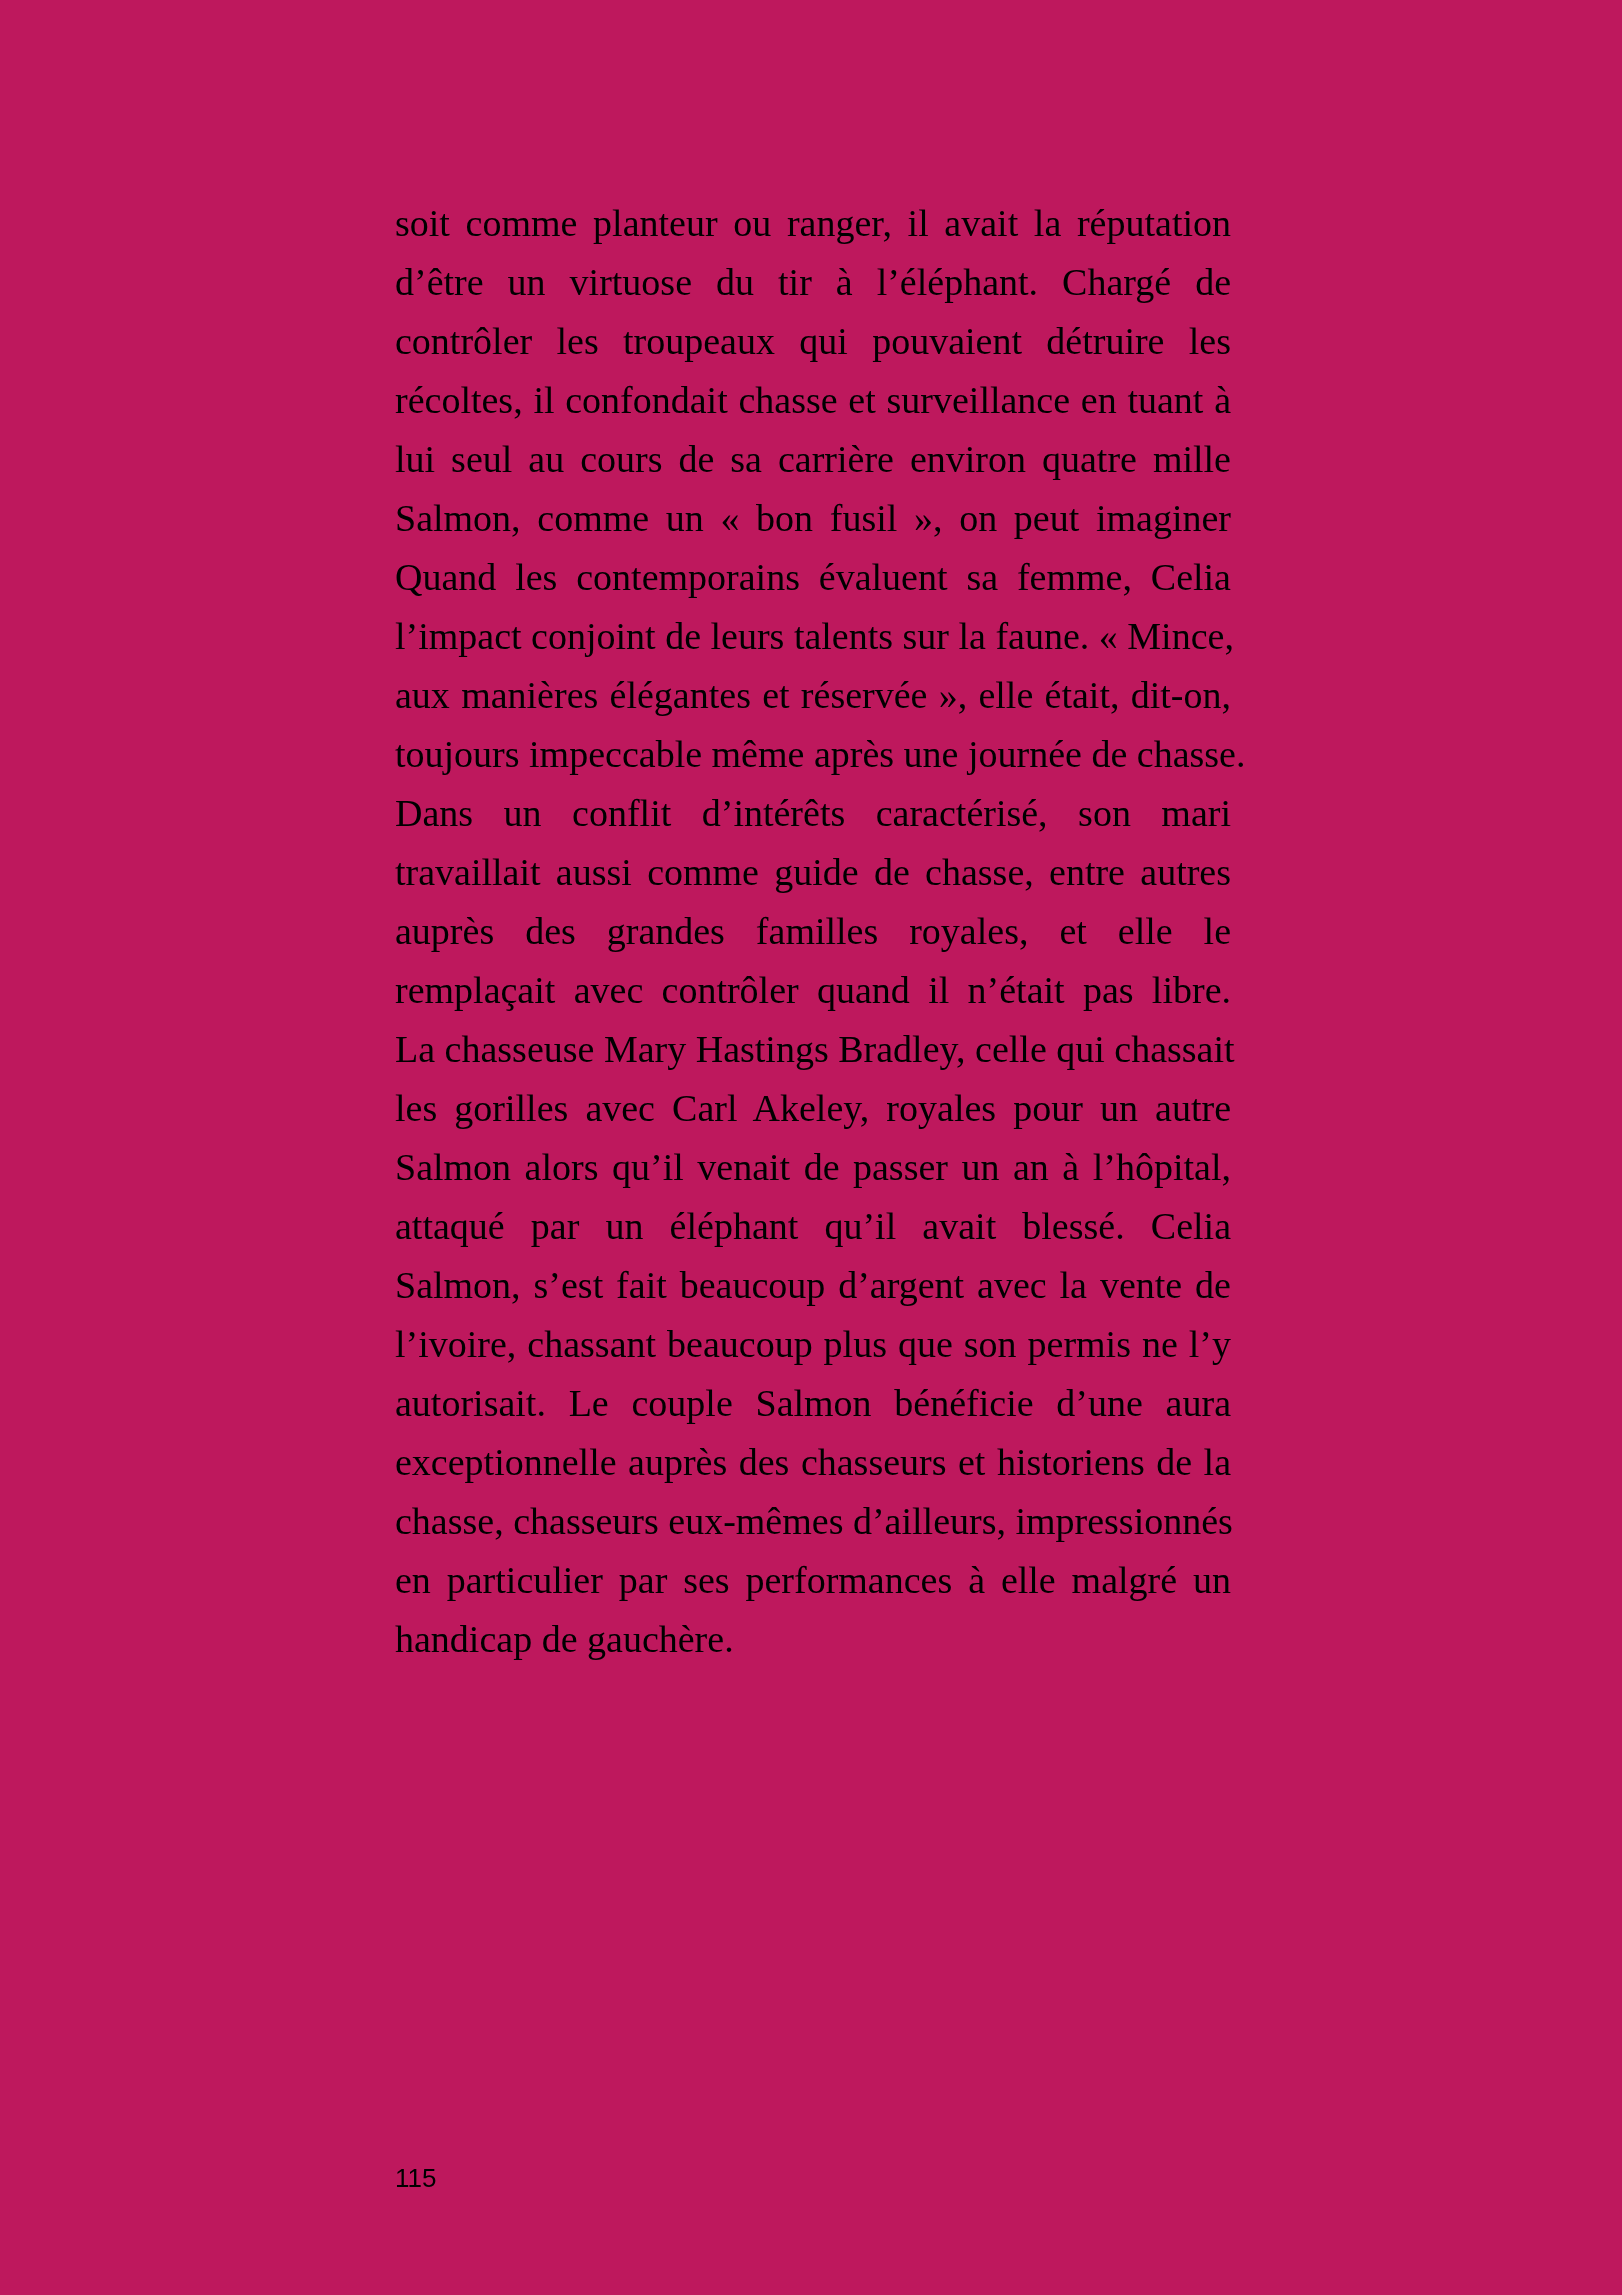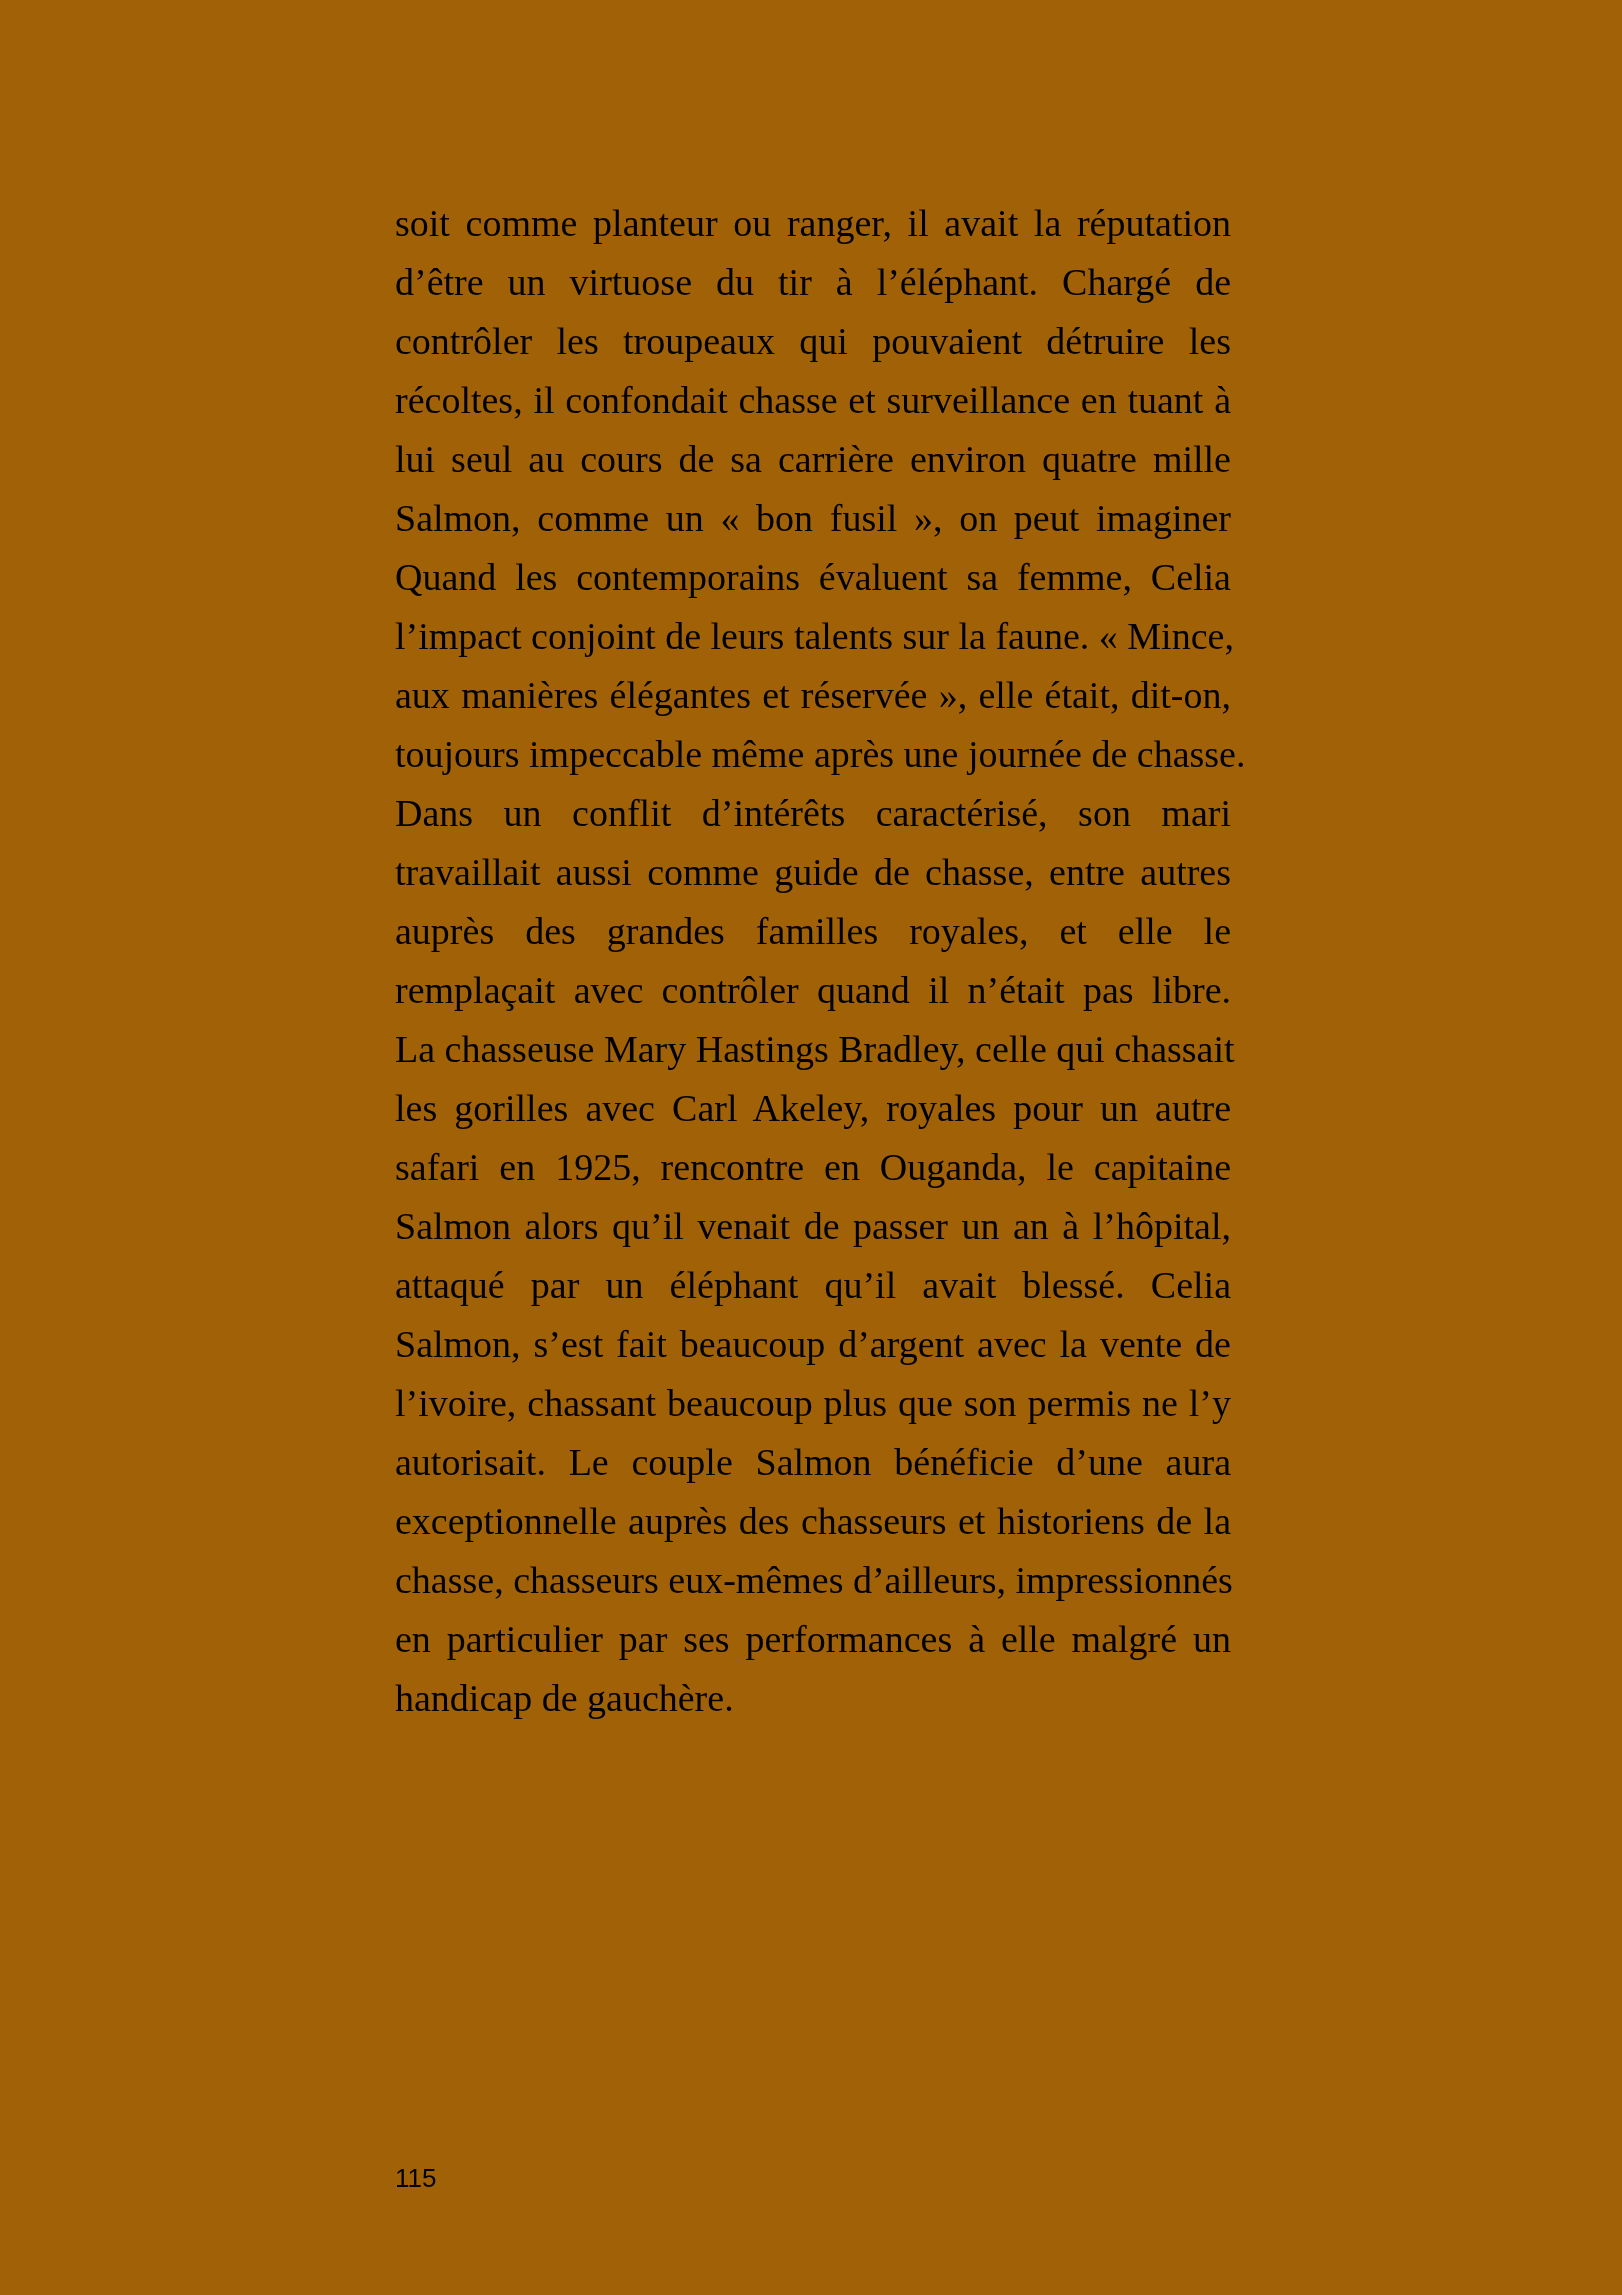--- a/index.html
+++ b/index.html
@@ -12,21 +12,21 @@
       height: 2295px;
       position: relative;
       overflow: hidden;
     }
     .page {
       position: absolute;
       left: 0;
       top: 0;
       width: 1623px;
       height: 2295px;
-      background: #a16207;
+      background: #be185d;
     }
     .body-text {
       position: absolute;
       left: 395px;
       top: 194px;
       width: 836px;
       margin: 0;
       padding: 0;
       color: #000000;
       font-family: "Liberation Serif", "DejaVu Serif", serif;
@@ -71,21 +71,20 @@
     <span class="line">Quand les contemporains évaluent sa femme, Celia</span>
     <span class="line">l’impact conjoint de leurs talents sur la faune. « Mince,</span>
     <span class="line">aux manières élégantes et réservée », elle était, dit-on,</span>
     <span class="line">toujours impeccable même après une journée de chasse.</span>
     <span class="line">Dans un conflit d’intérêts caractérisé, son mari</span>
     <span class="line">travaillait aussi comme guide de chasse, entre autres</span>
     <span class="line">auprès des grandes familles royales, et elle le</span>
     <span class="line">remplaçait avec contrôler quand il n’était pas libre.</span>
     <span class="line">La chasseuse Mary Hastings Bradley, celle qui chassait</span>
     <span class="line">les gorilles avec Carl Akeley, royales pour un autre</span>
-    <span class="line">safari en 1925, rencontre en Ouganda, le capitaine</span>
     <span class="line">Salmon alors qu’il venait de passer un an à l’hôpital,</span>
     <span class="line">attaqué par un éléphant qu’il avait blessé. Celia</span>
     <span class="line">Salmon, s’est fait beaucoup d’argent avec la vente de</span>
     <span class="line">l’ivoire, chassant beaucoup plus que son permis ne l’y</span>
     <span class="line">autorisait. Le couple Salmon bénéficie d’une aura</span>
     <span class="line">exceptionnelle auprès des chasseurs et historiens de la</span>
     <span class="line">chasse, chasseurs eux-mêmes d’ailleurs, impressionnés</span>
     <span class="line">en particulier par ses performances à elle malgré un</span>
     <span class="line last">handicap de gauchère.</span>
   </div>

